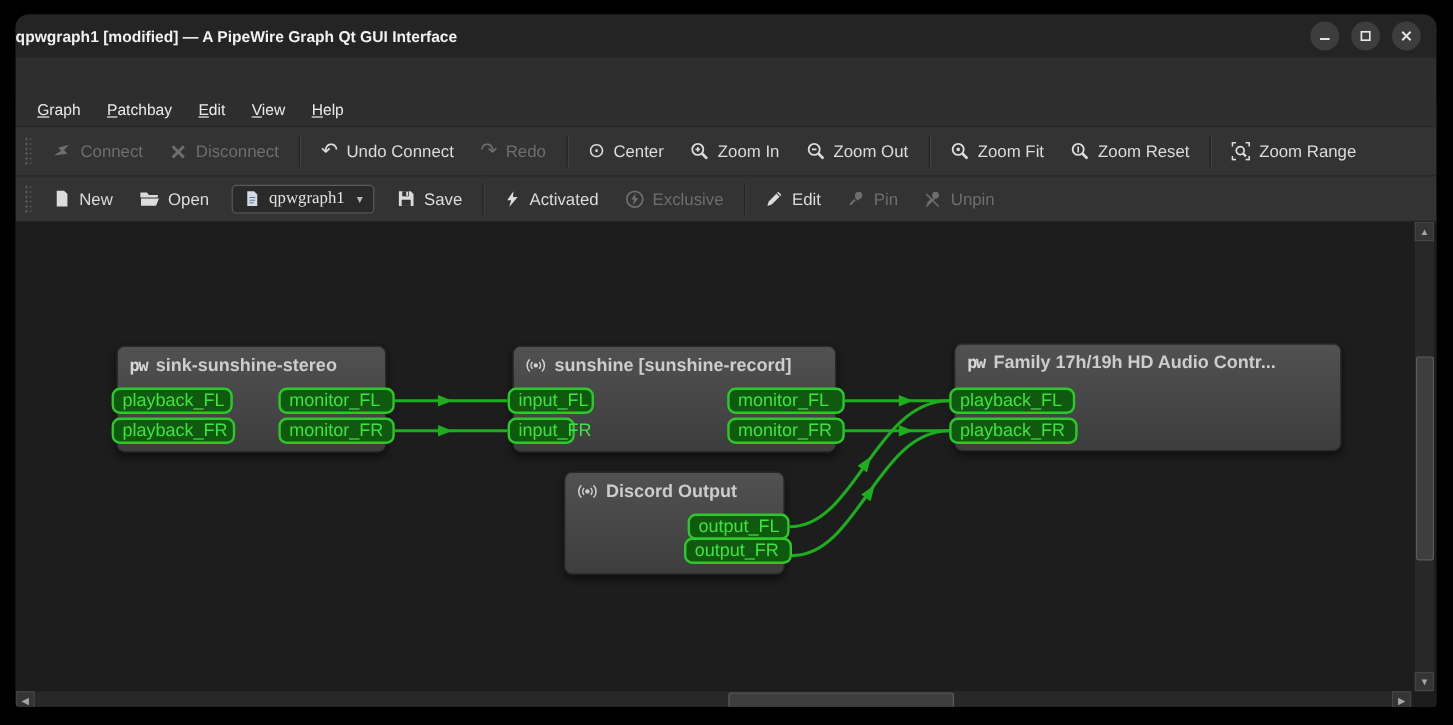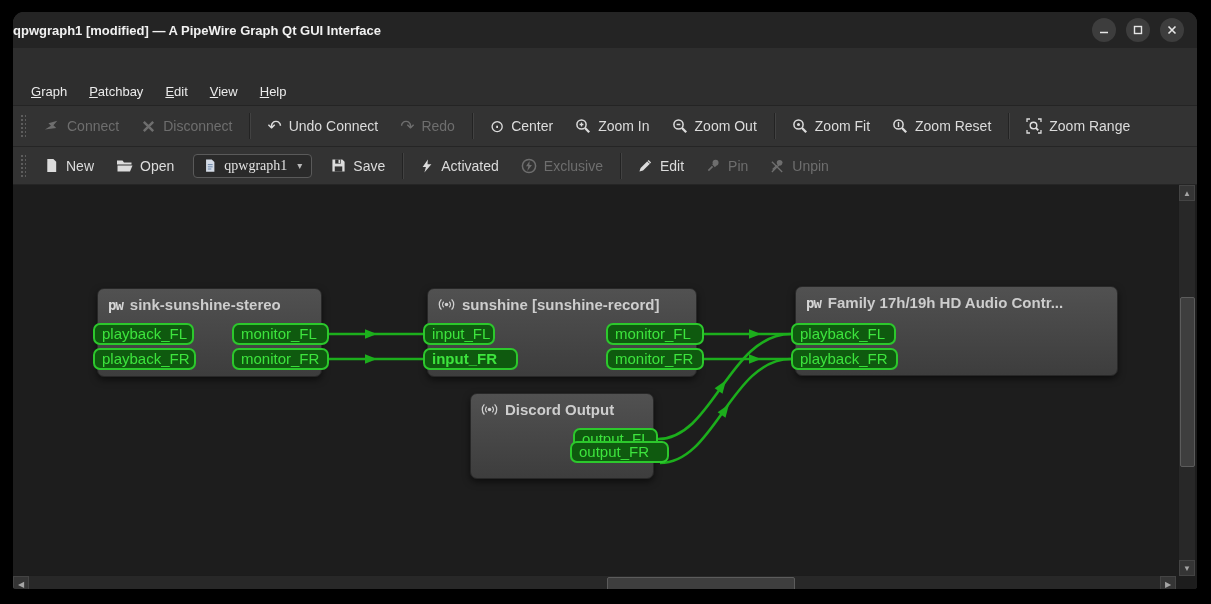--- a/index.html
+++ b/index.html
@@ -312,27 +312,27 @@
           <path d="M647 278 C702 278 718 174 778 174"></path>
           <polygon points="7,0 -6,-4.8 -6,4.8" transform="translate(712,225) rotate(-55)"></polygon>
         </g>
     </svg>
 
     <div class="port" style="left:80px;top:138px;width:101px;">playback_FL</div>
     <div class="port" style="left:80px;top:163px;width:103px;">playback_FR</div>
     <div class="port" style="left:219px;top:138px;width:97px;">monitor_FL</div>
     <div class="port" style="left:219px;top:163px;width:97px;">monitor_FR</div>
     <div class="port" style="left:410px;top:138px;width:72px;">input_FL</div>
-    <div class="port" style="left:410px;top:163px;width:95px;font-weight:bold;">input_FR</div>
+    <div class="port" style="left:410px;top:163px;width:56px;">input_FR</div>
     <div class="port" style="left:593px;top:138px;width:98px;">monitor_FL</div>
     <div class="port" style="left:593px;top:163px;width:98px;">monitor_FR</div>
     <div class="port" style="left:778px;top:138px;width:105px;">playback_FL</div>
     <div class="port" style="left:778px;top:163px;width:107px;">playback_FR</div>
     <div class="port" style="left:560px;top:243px;width:85px;">output_FL</div>
-    <div class="port" style="left:557px;top:256px;width:99px;">output_FR</div>
+    <div class="port" style="left:557px;top:263px;width:90px;">output_FR</div>
 
     <div class="hscroll">
       <div class="sb-btn" style="left:0;top:0;">
           <span>◀</span>
         </div>
       <div class="sb-handle"></div>
       <div class="sb-btn" style="right:0;top:0;">
           <span>▶</span>
         </div>
     </div>

